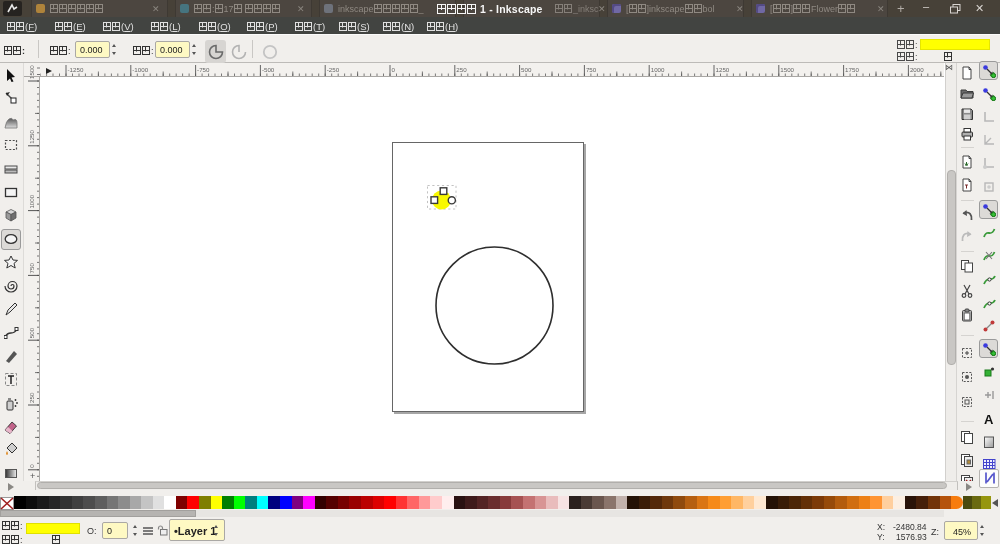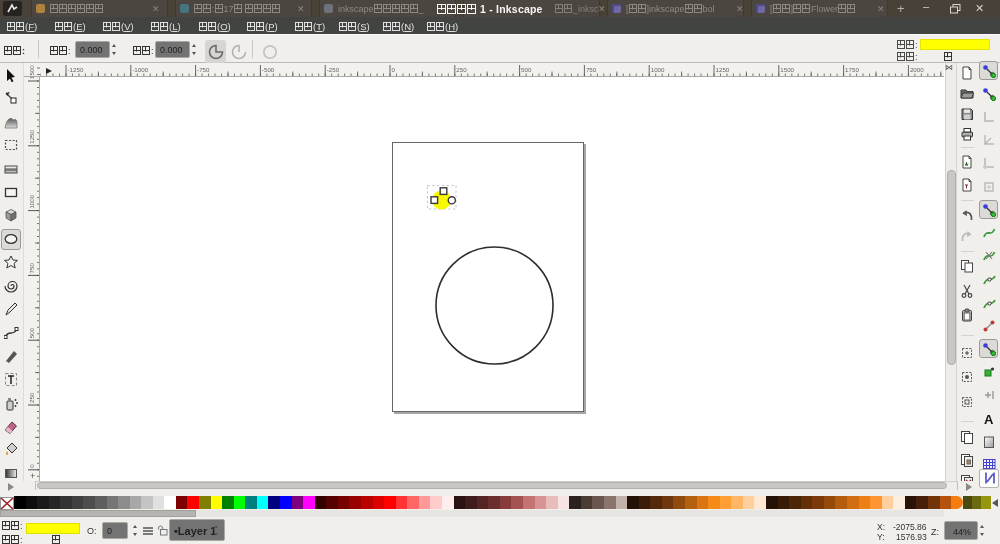--- a/index.html
+++ b/index.html
@@ -17,21 +17,21 @@
 
 #tabbar{position:absolute;left:0;top:0;width:1000px;height:17px;background:#474138}
 #tabbar .tab{position:absolute;top:0px;height:17px;background:#4c4640;border-left:1px solid #3e3933;border-right:1px solid #3e3933}
 #tabbar .tx{position:absolute;top:4px;font-size:9px;color:#837d75;white-space:nowrap;filter:blur(0.65px)}
 .tabico{position:absolute;top:4px;width:9px;height:9px;border-radius:2px;opacity:0.8}
 
 #menubar{position:absolute;left:0;top:17px;width:1000px;height:17px;background:#424441;color:#e0e0e0;font-size:9.5px}
 #menubar span{position:absolute;top:4px;white-space:nowrap}
 
 #toolopt{position:absolute;left:0;top:34px;width:1000px;height:29px;background:#f1efec;border-top:1px solid #fbfbfa;border-bottom:1px solid #bdbbb8;font-size:9px;color:#333}
-.spin{position:absolute;background:#737373;border:1px solid #aaa8a5;border-radius:2px;font-size:9px;color:#222}
+.spin{position:absolute;background:#fef9c3;border:1px solid #aaa8a5;border-radius:2px;font-size:9px;color:#222}
 .spin em{font-style:normal;position:absolute;left:4px;top:3px}
 .arrs{position:absolute;width:9px}
 .arrs:before,.arrs:after{content:"";position:absolute;left:2px;border-left:2.6px solid transparent;border-right:2.6px solid transparent}
 .arrs:before{top:3px;border-bottom:3.6px solid #555}
 .arrs:after{bottom:3px;border-top:3.6px solid #555}
 .vsep{position:absolute;width:1px;background:#c9c7c4}
 
 #mainbg{position:absolute;left:0;top:63px;width:1000px;height:418px;background:#fff}
 #lefttools{position:absolute;left:0;top:63px;width:24px;height:418px;background:#f1efec;border-right:1px solid #dddbd8}
 #rightpanel{position:absolute;left:956px;top:63px;width:44px;height:418px;background:#f1efec;border-left:1px solid #d6d4d1}
@@ -904,22 +904,22 @@
       </svg>
   <svg width="12" height="11" style="position:absolute;left:157px;top:8px">
         <rect x="3.5" y="4.5" width="6.5" height="5.5" fill="#eee" stroke="#777"></rect>
         <path d="M1.5 4.5 V3 a2 2 0 0 1 4 0 V4.5" fill="none" stroke="#888" stroke-width="1.2"></path>
       </svg>
   <div class="spin" style="left:169px;top:2px;width:56px;height:22px">
         <em style="top:5px;font-weight:bold;font-size:11px">•Layer 1</em>
       </div>
   <div class="arrs" style="left:212px;top:5px;height:17px"></div>
   <span class="abs small" style="left:877px;top:5px">X:</span>
-      <span class="abs small" style="left:893px;top:5px">-2075.86</span>
+      <span class="abs small" style="left:893px;top:5px">-2480.84</span>
   <span class="abs small" style="left:877px;top:15px">Y:</span>
       <span class="abs small" style="left:896px;top:15px">1576.93</span>
   <span class="abs" style="left:931px;top:10px">Z:</span>
   <div class="spin" style="left:944px;top:4px;width:34px;height:19px">
-        <em style="left:8px;top:5px">44%</em>
+        <em style="left:8px;top:5px">45%</em>
       </div>
   <div class="arrs" style="left:978px;top:5px;height:17px"></div>
 </div>
 
 </div>
 </body></html>

